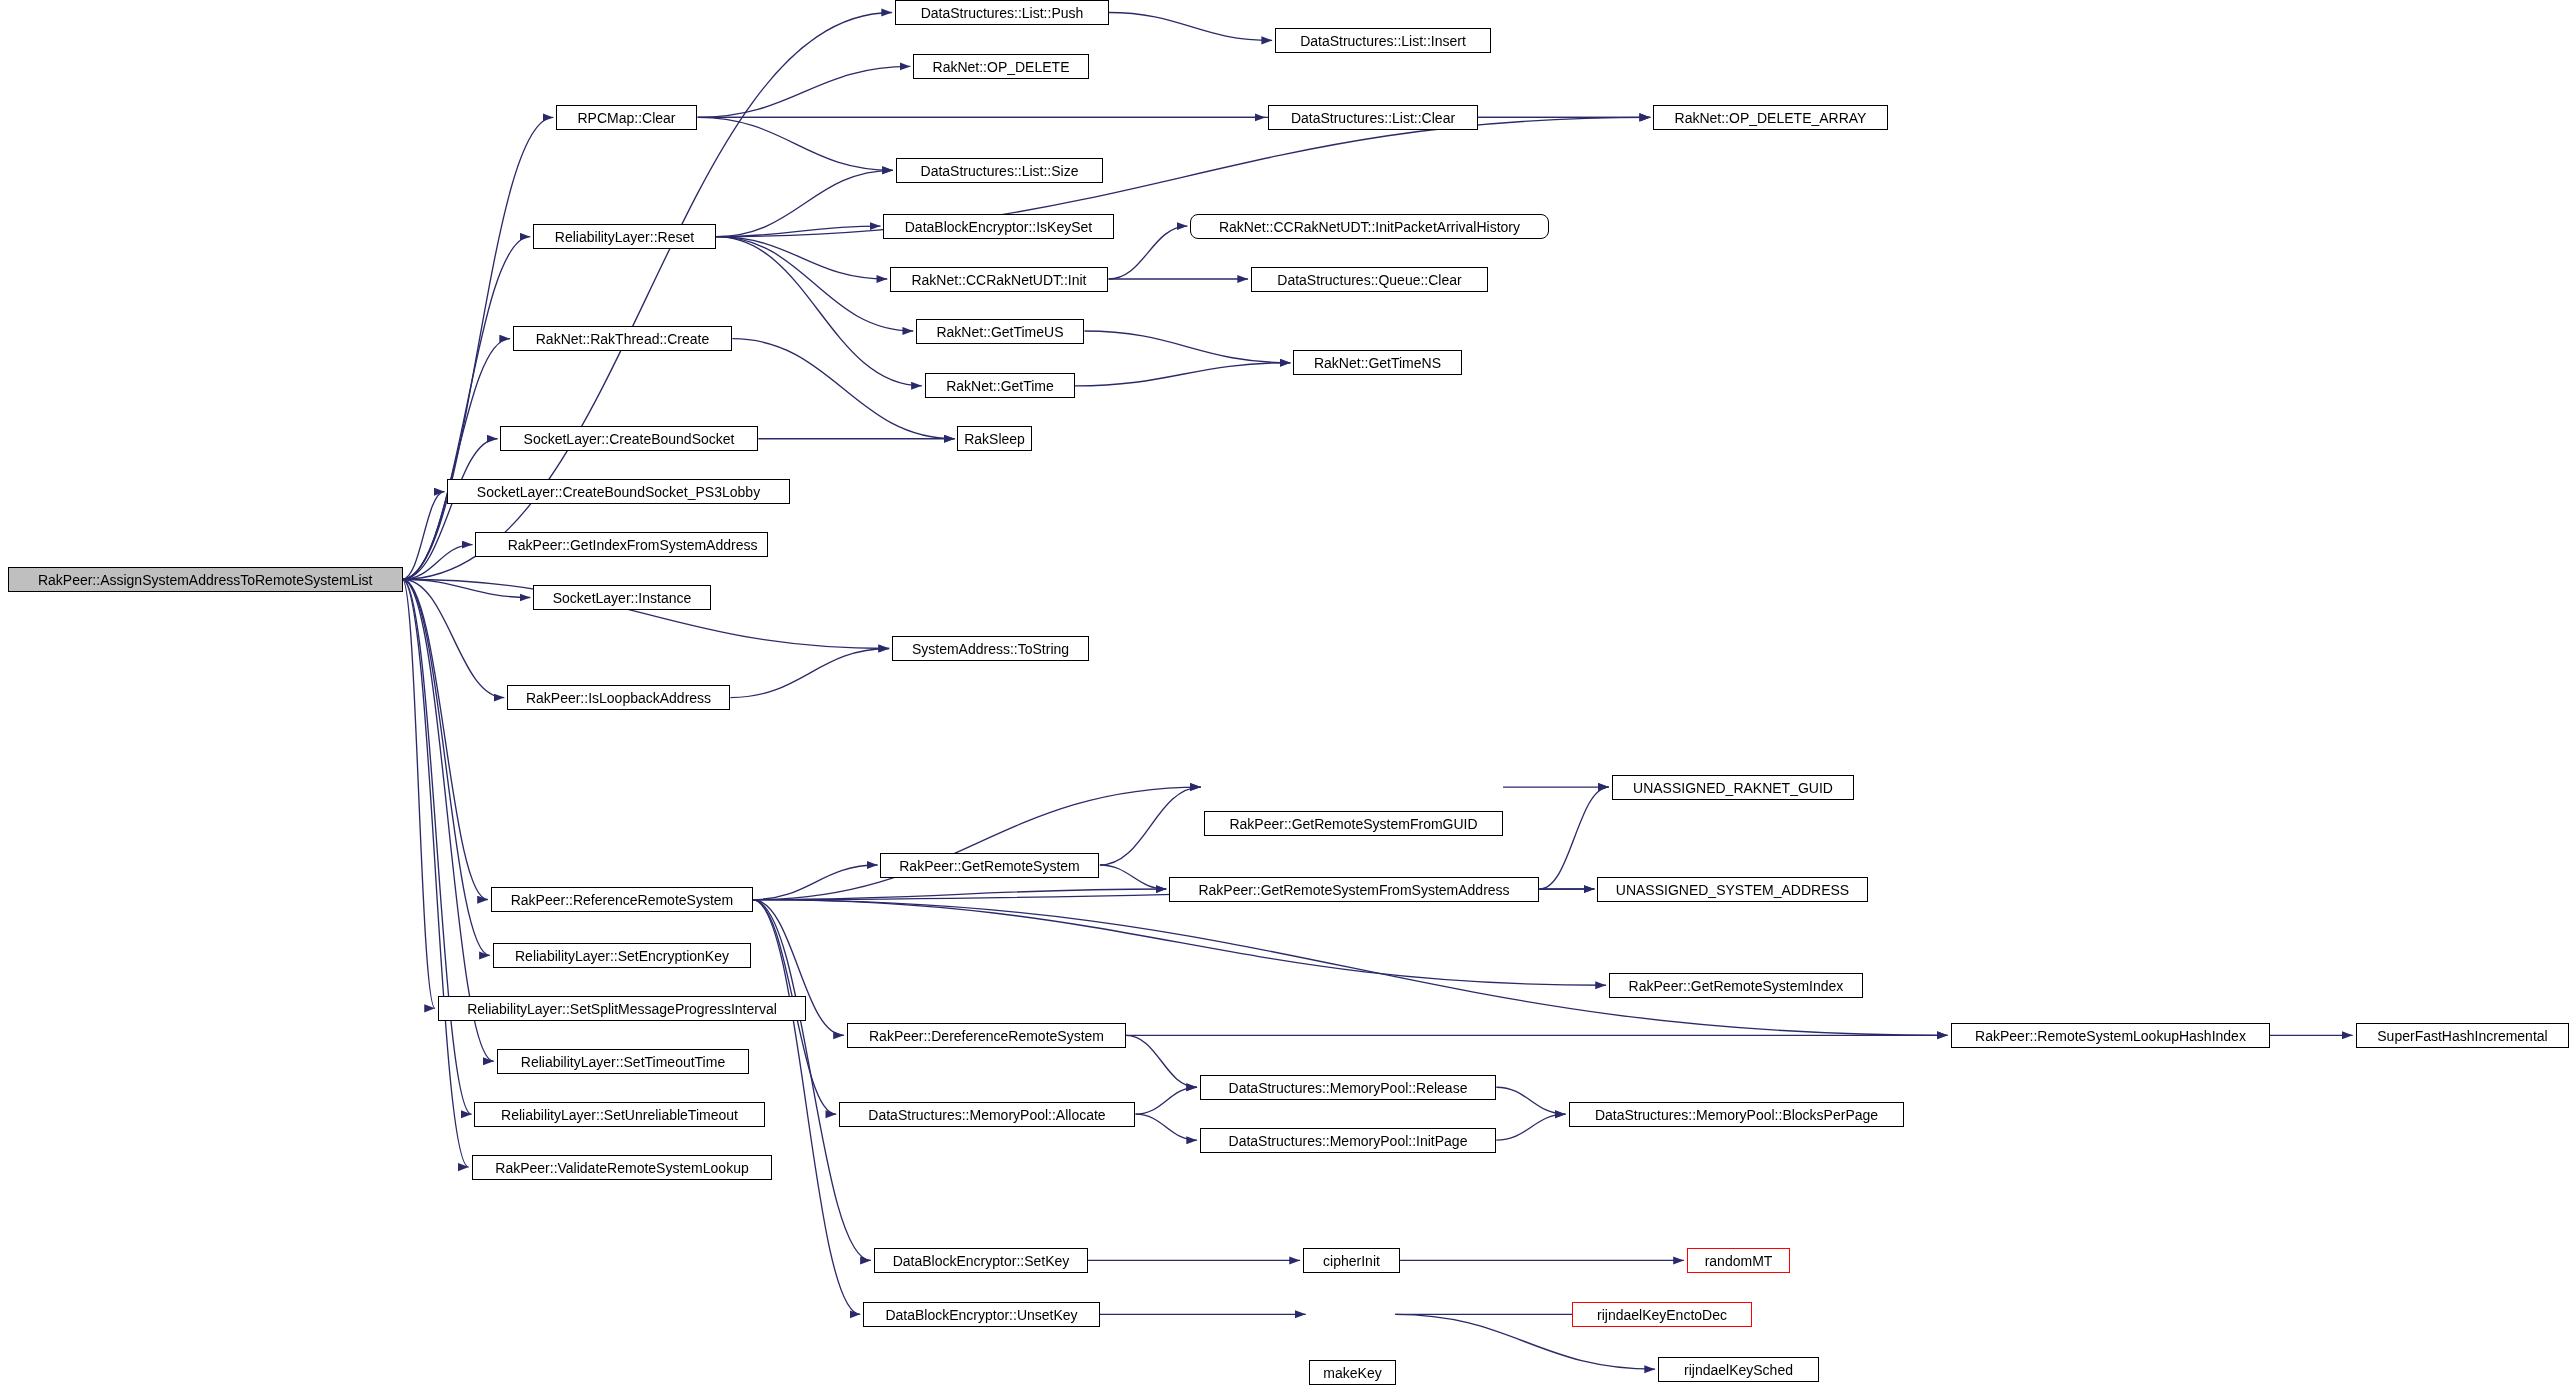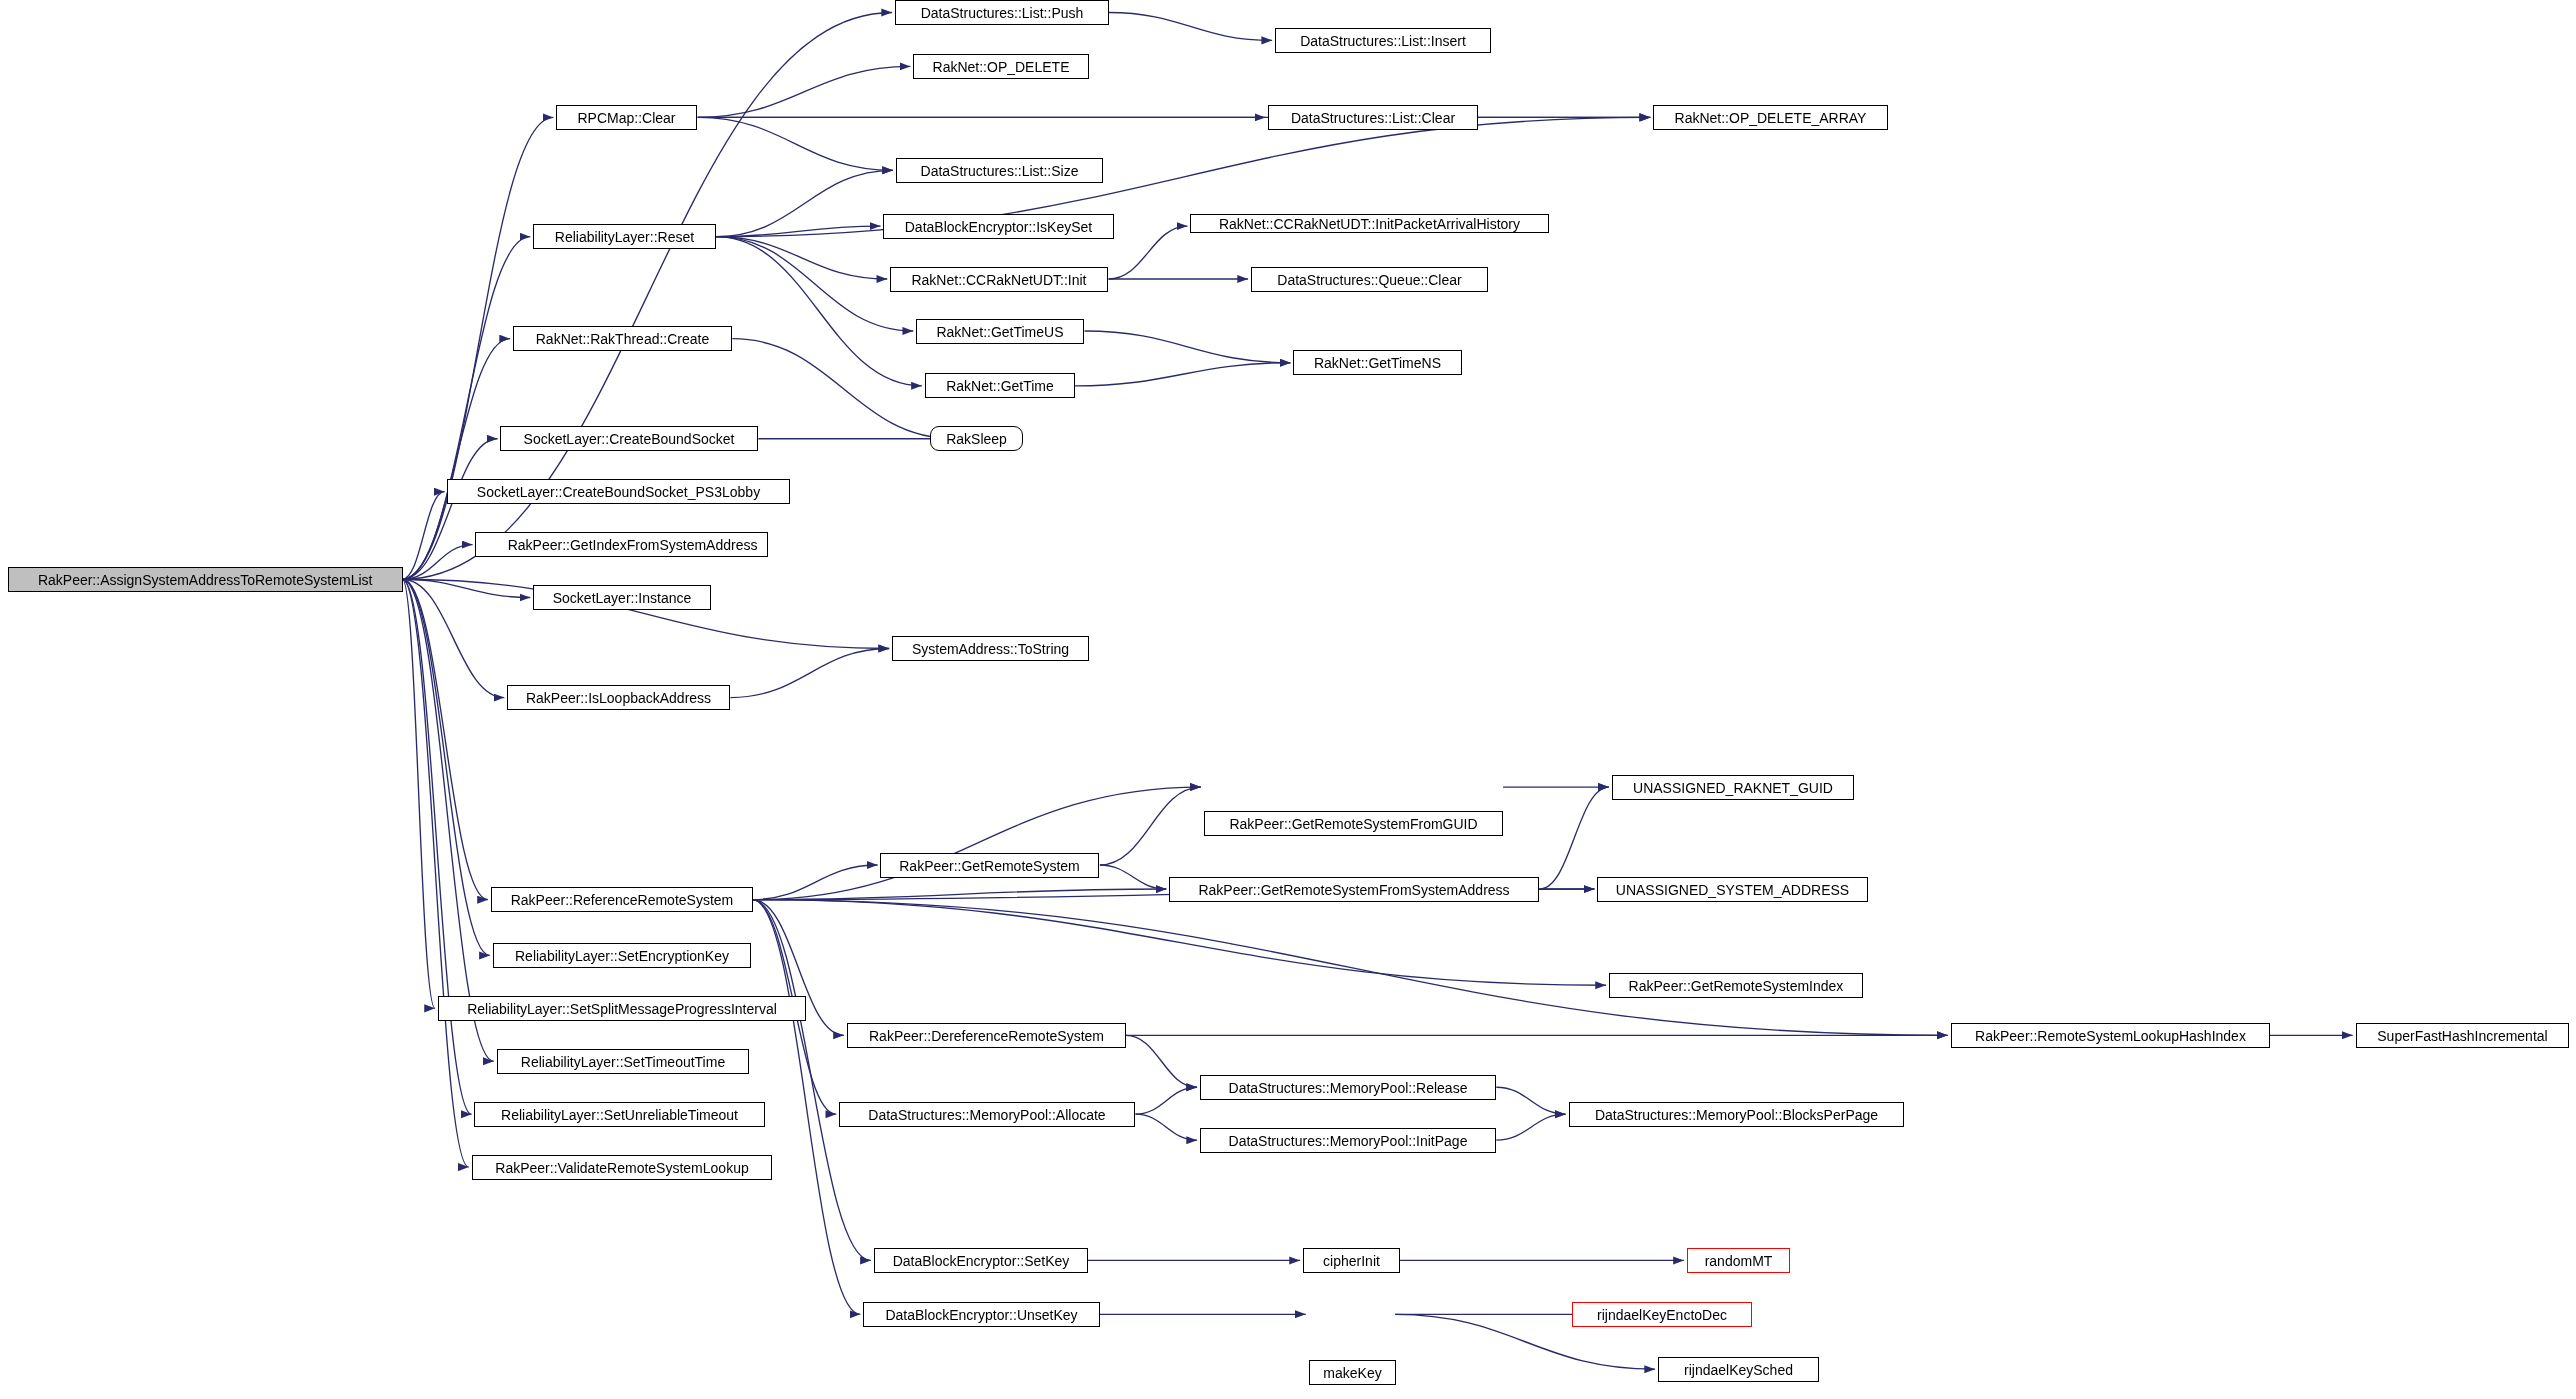--- a/index.html
+++ b/index.html
@@ -123,30 +123,30 @@
   <div id="nodes">
       <div class="node root" style="left: 7.7px; top: 567px; width: 395px; height: 25px;">RakPeer::AssignSystemAddressToRemoteSystemList</div>
       <div class="node" style="left: 895px; top: 0px; width: 214px; height: 25px;">DataStructures::List::Push</div>
       <div class="node" style="left: 1275px; top: 28px; width: 216px; height: 25px;">DataStructures::List::Insert</div>
       <div class="node" style="left: 913px; top: 54px; width: 176px; height: 25px;">RakNet::OP_DELETE</div>
       <div class="node" style="left: 556px; top: 105px; width: 141px; height: 25px;">RPCMap::Clear</div>
       <div class="node" style="left: 1268px; top: 105px; width: 210px; height: 25px;">DataStructures::List::Clear</div>
       <div class="node" style="left: 1653px; top: 105px; width: 235px; height: 25px;">RakNet::OP_DELETE_ARRAY</div>
       <div class="node" style="left: 896px; top: 158px; width: 207px; height: 25px;">DataStructures::List::Size</div>
       <div class="node" style="left: 883px; top: 214px; width: 231px; height: 25px;">DataBlockEncryptor::IsKeySet</div>
-      <div class="node" style="left: 1190px; top: 214px; width: 359px; height: 19px;">RakNet::CCRakNetUDT::InitPacketArrivalHistory</div>
+      <div class="node" style="left: 1190px; top: 214px; width: 359px; height: 25px; border-radius: 8px;">RakNet::CCRakNetUDT::InitPacketArrivalHistory</div>
       <div class="node" style="left: 533px; top: 224px; width: 183px; height: 25px;">ReliabilityLayer::Reset</div>
       <div class="node" style="left: 890px; top: 267px; width: 218px; height: 25px;">RakNet::CCRakNetUDT::Init</div>
       <div class="node" style="left: 1251px; top: 267px; width: 237px; height: 25px;">DataStructures::Queue::Clear</div>
       <div class="node" style="left: 916px; top: 319px; width: 168px; height: 25px;">RakNet::GetTimeUS</div>
       <div class="node" style="left: 1293px; top: 350px; width: 169px; height: 25px;">RakNet::GetTimeNS</div>
       <div class="node" style="left: 513px; top: 326px; width: 219px; height: 25px;">RakNet::RakThread::Create</div>
       <div class="node" style="left: 925px; top: 373px; width: 150px; height: 25px;">RakNet::GetTime</div>
       <div class="node" style="left: 500px; top: 426px; width: 258px; height: 25px;">SocketLayer::CreateBoundSocket</div>
-      <div class="node" style="left: 930px; top: 426px; width: 93px; height: 25px; border-radius: 9px;">RakSleep</div>
+      <div class="node" style="left: 957px; top: 426px; width: 75px; height: 25px;">RakSleep</div>
       <div class="node" style="left: 447px; top: 479px; width: 343px; height: 25px;">SocketLayer::CreateBoundSocket_PS3Lobby</div>
       <div class="node" style="left: 475px; top: 532px; width: 293px; height: 25px; padding-left: 28px;">RakPeer::GetIndexFromSystemAddress</div>
       <div class="node" style="left: 533px; top: 585px; width: 178px; height: 25px;">SocketLayer::Instance</div>
       <div class="node" style="left: 892px; top: 636px; width: 197px; height: 25px;">SystemAddress::ToString</div>
       <div class="node" style="left: 507px; top: 685px; width: 223px; height: 25px;">RakPeer::IsLoopbackAddress</div>
       <div class="node" style="left: 1204px; top: 775px; width: 299px; height: 25px; margin-top: 36px;">RakPeer::GetRemoteSystemFromGUID</div>
       <div class="node" style="left: 1612px; top: 775px; width: 242px; height: 25px;">UNASSIGNED_RAKNET_GUID</div>
       <div class="node" style="left: 880px; top: 853px; width: 219px; height: 25px;">RakPeer::GetRemoteSystem</div>
       <div class="node" style="left: 1169px; top: 877px; width: 370px; height: 25px;">RakPeer::GetRemoteSystemFromSystemAddress</div>
       <div class="node" style="left: 1597px; top: 877px; width: 271px; height: 25px;">UNASSIGNED_SYSTEM_ADDRESS</div>

